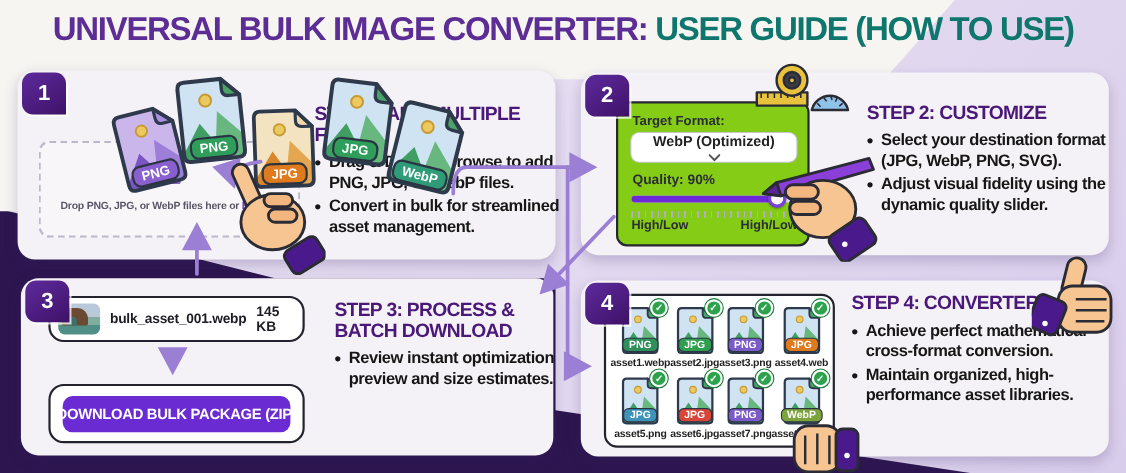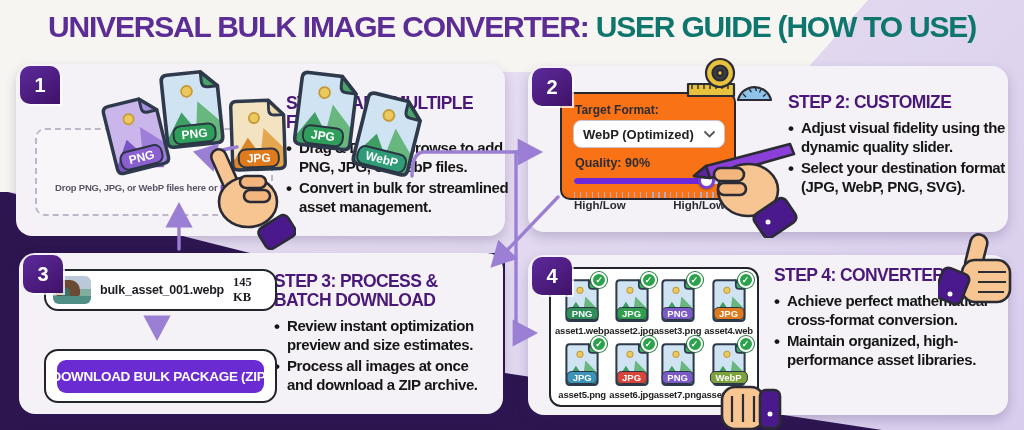--- a/index.html
+++ b/index.html
@@ -40,21 +40,21 @@
                   letter-spacing:-0.6px; line-height:1.08; }
   .step-heading span { display:block; white-space:nowrap; }
   .step-heading .black { color:#111; }
   ul.bullets { list-style:none; margin-top:7px; }
   ul.bullets li { position:relative; padding-left:13px; font-size:15px; font-weight:bold;
                   color:#161616; letter-spacing:-0.4px; line-height:1.25; margin-bottom:3px; }
   ul.bullets li::before { content:"•"; position:absolute; left:0; top:-1px; font-size:17px; }
 
   .txt1 { position:absolute; left:270px; top:30px; width:225px; }
   .txt2 { position:absolute; left:260px; top:27px; width:218px; }
-  .txt3 { position:absolute; left:255px; top:19px; width:214px; }
+  .txt3 { position:absolute; left:285px; top:19px; width:214px; }
   .txt4 { position:absolute; left:246px; top:11px; width:238px; }
 
   
   .dropzone { position:absolute; left:19px; top:64px; width:238px; height:88px;
               border:2px dashed #beb7cc; border-radius:10px; background:rgba(255,255,255,.35); }
   .upload-ic { position:absolute; left:50%; top:14px; transform:translateX(-50%); }
   .dz-text { position:absolute; left:0; right:0; top:52px; text-align:center;
              font-size:9.5px; color:#5a5566; font-weight:bold; letter-spacing:-0.2px; }
   .dz-text .browse { color:#7a3fd4; }
 
@@ -65,26 +65,26 @@
           padding:2px 7px; border-radius:8px; border:2px solid #2b3442; white-space:nowrap; }
   .i1 { left:88px;  top:32px; transform:rotate(-14deg);
         --sky:#cbb6ec; --m1:#7a54c4; --m2:#9d7fd9; --fold:#a98fe0; }
   .i2 { left:142px; top:4px;  transform:rotate(-6deg); width:68px; height:82px; }
   .i3 { left:210px; top:32px; transform:rotate(-2deg);
         --sky:#f4e3c0; --m1:#d8862a; --m2:#e5a650; --fold:#efd9a8; }
   .i4 { left:276px; top:6px;  transform:rotate(7deg); width:68px; height:82px; }
   .i5 { left:338px; top:28px; transform:rotate(14deg); width:68px; height:84px; }
 
   
-  .set-card { position:absolute; left:32px; top:26px; width:176px; height:108px;
-              background:#f97316; border:2px solid #26262f; border-radius:10px; z-index:2; }
+  .set-card { position:absolute; left:32px; top:26px; width:176px; height:132px;
+              background:#84cc16; border:2px solid #26262f; border-radius:10px; z-index:2; }
   .tf-label { position:absolute; left:13px; top:9px; font-size:12px; font-weight:bold; color:#2c2c34; }
   .select { position:absolute; left:11px; top:26px; width:152px; height:28px; background:#fff;
             border:1.5px solid #c8c2d4; border-radius:8px; display:flex; align-items:center;
-            justify-content:space-between; padding:0 9px; font-size:13px; font-weight:bold; color:#222; }
+            justify-content:space-between; padding:0 9px; font-size:13px; font-weight:bold; color:#222;flex-direction:column; }
   .q-label { position:absolute; left:13px; top:62px; font-size:12.5px; font-weight:bold; color:#2c2c34; }
   .slider { position:absolute; left:12px; top:84px; width:151px; height:6px;
             background:#e2ddeb; border-radius:3px; }
   .slider .fill { position:absolute; left:0; top:0; height:6px; border-radius:3px;
                   background:#6d28d9; width:calc(var(--q,88) * 1%); }
   .slider .knob { position:absolute; top:-6px; left:calc(var(--q,88)*1% - 9px); width:17px; height:17px;
                   border-radius:50%; background:#fff; border:3px solid #7a3fd4;
                   box-shadow:0 1px 2px rgba(0,0,0,.3); }
   .ticks { position:absolute; left:12px; top:98px; width:151px; height:6px;
            background:repeating-linear-gradient(90deg,#b5aec3 0 1.5px,transparent 1.5px 6px); }
@@ -95,21 +95,21 @@
   .file-card { position:absolute; left:25px; top:16px; width:233px; height:42px; background:#fff;
                border:2px solid #23232e; border-radius:14px; display:flex; align-items:center;
                padding:0 12px 0 7px; gap:9px; z-index:2; }
   .thumb { width:38px; height:28px; border-radius:6px; overflow:hidden; position:relative;
            background:linear-gradient(180deg,#b9c9d9 0 45%,#7fae9f 45% 70%,#4f8f86 70% 100%); flex:0 0 auto; }
   .thumb .cliff { position:absolute; left:3px; top:4px; width:24px; height:16px; background:#6b4a33;
                   border-radius:3px 10px 2px 2px; }
   .thumb .arch { position:absolute; left:9px; top:12px; width:8px; height:8px; background:#3f6f68;
                  border-radius:50% 50% 0 0; }
   .fname { font-size:12.5px; font-weight:bold; color:#1c1c22; flex:1; letter-spacing:-0.2px; }
-  .fsize { font-size:12.5px; font-weight:bold; color:#1c1c22;font-family:Liberation Serif, serif; }
+  .fsize { font-size:12.5px; font-weight:bold; color:#1c1c22; }
   .btn-card { position:absolute; left:25px; top:96px; width:233px; height:54px; background:#fff;
               border:2px solid #23232e; border-radius:14px; z-index:2; }
   .dl-btn { position:absolute; left:11px; top:9px; width:207px; height:33px; background:#6b2bd3;
             border-radius:9px; color:#fff; font-size:13.5px; font-weight:bold; letter-spacing:-0.3px;
             display:flex; align-items:center; justify-content:center; white-space:nowrap; }
 
   
   .icons-card { position:absolute; left:21px; top:12px; width:210px; height:140px; background:#fff;
                 border:2px solid #23232e; border-radius:12px; z-index:2;
                 display:grid; grid-template-columns:repeat(4,1fr); row-gap:2px;
@@ -230,22 +230,22 @@
     <div class="hl-row">
       <span>High/Low</span>
       <span>High/Low</span>
     </div>
   </div>
   <div class="txt2">
     <div class="step-heading">
       <span>STEP 2: CUSTOMIZE</span>
     </div>
     <ul class="bullets">
+      <li>Select your destination format (JPG, WebP, PNG, SVG).</li>
       <li>Adjust visual fidelity using the dynamic quality slider.</li>
-      <li>Select your destination format (JPG, WebP, PNG, SVG).</li>
     </ul>
   </div>
 </div>
 
 <div class="panel" id="panel3">
   <div class="file-card">
     <div class="thumb">
         <div class="cliff"></div>
         <div class="arch"></div>
       </div>
@@ -255,21 +255,20 @@
   <div class="btn-card">
     <div class="dl-btn">DOWNLOAD BULK PACKAGE (ZIP)</div>
   </div>
   <div class="txt3">
     <div class="step-heading">
       <span>STEP 3: PROCESS &amp;</span>
       <span>BATCH DOWNLOAD</span>
     </div>
     <ul class="bullets">
       <li>Review instant optimization preview and size estimates.</li>
-      <li>Process all images at once and download a ZIP archive.</li>
     </ul>
   </div>
 </div>
 
 <div class="panel" id="panel4">
   <div class="icons-card">
     <div class="s4cell">
       <div class="s4icon">
           <svg class="ficon" viewBox="0 0 56 68">
             <use href="#icon-file"></use>

